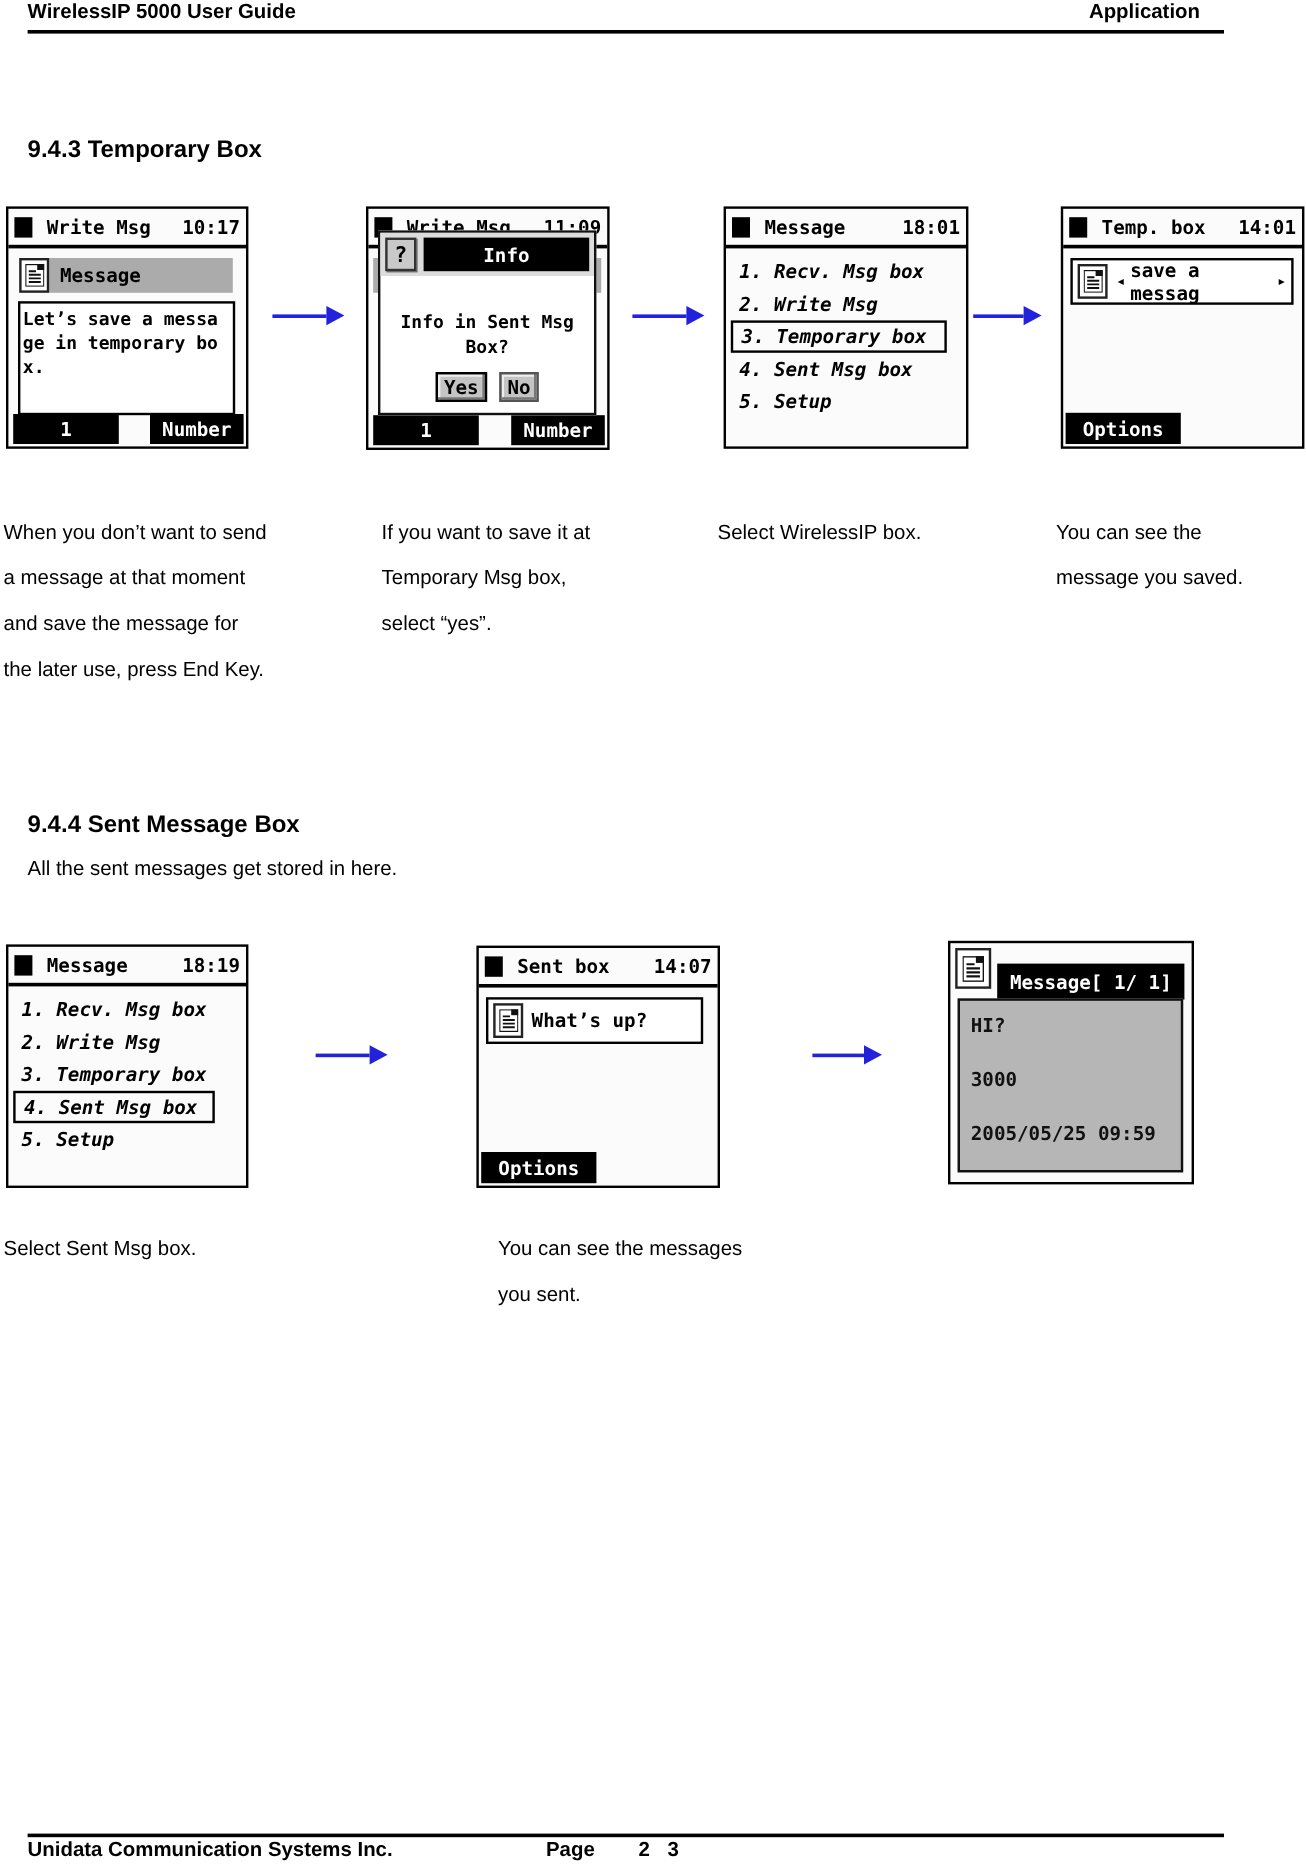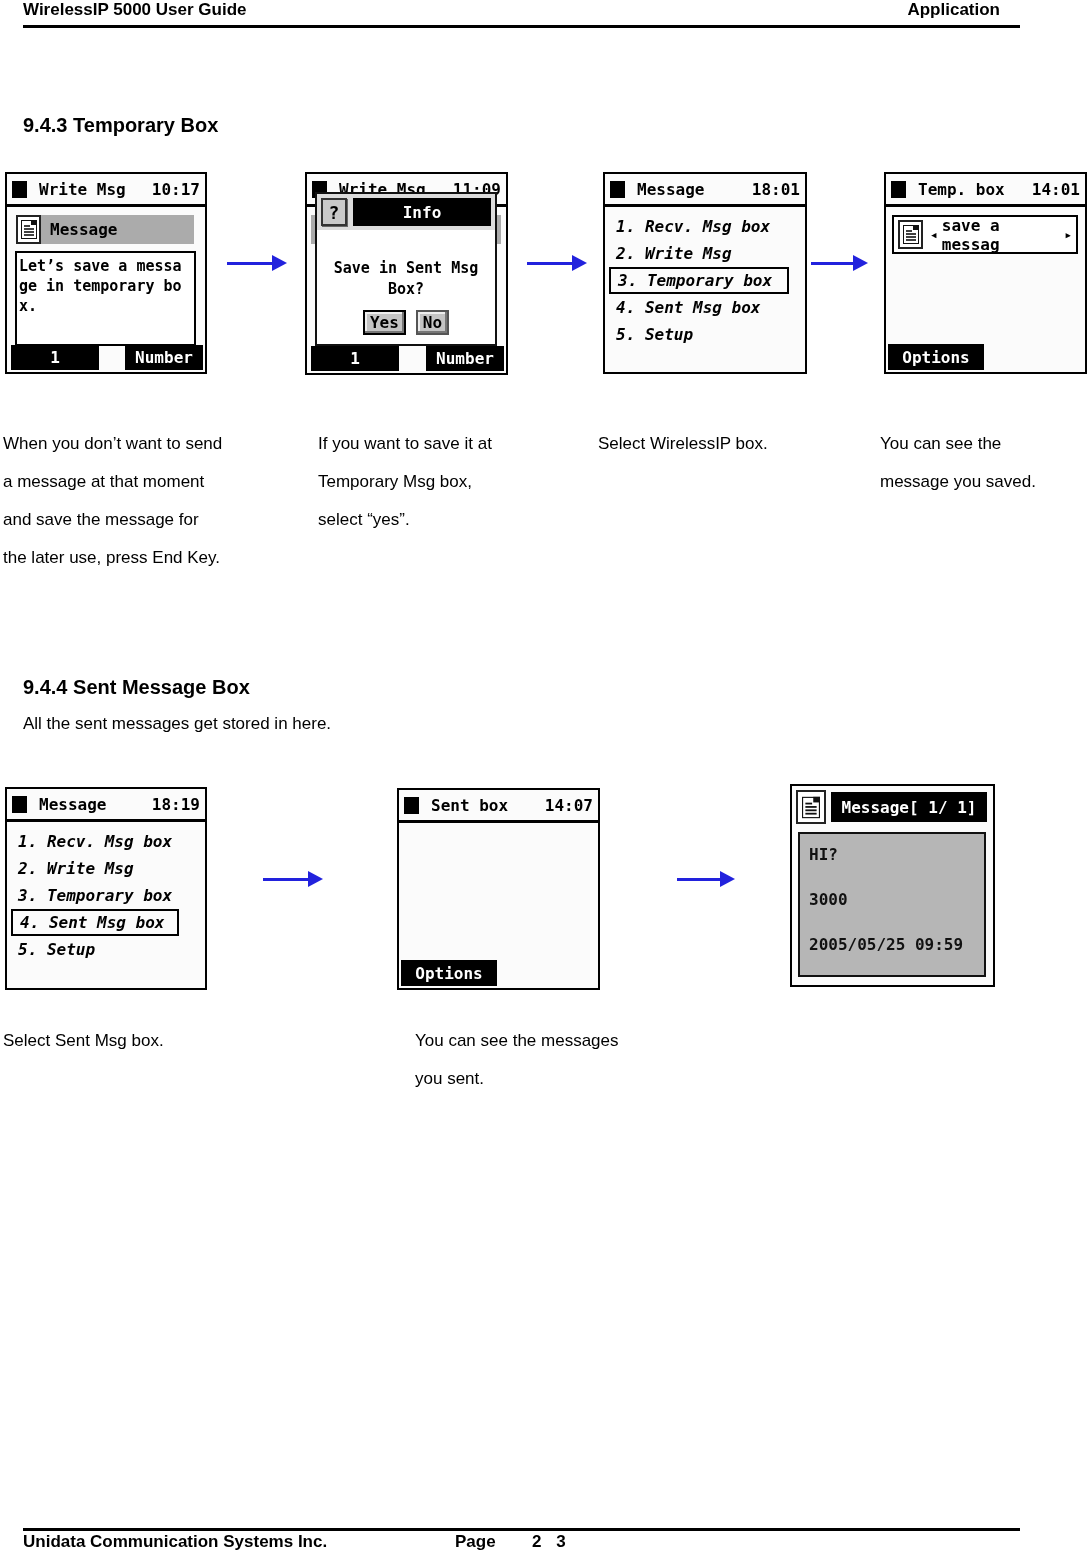--- a/index.html
+++ b/index.html
@@ -72,21 +72,21 @@
   .dlg-buttons{position:absolute;bottom:9px;left:0;right:0;display:flex;justify-content:center;gap:10px;}
   .btn{background:#c4c4c4;font-size:16px;font-weight:bold;padding:1px 5px;
        box-shadow:inset -2px -2px 0 #777, inset 2px 2px 0 #eee;}
   .btn-yes{border:2px solid #000;}
   .btn-no{border:2px solid #555;}
 
   
   .mv-head{position:absolute;top:4px;left:4px;right:6px;height:34px;display:flex;gap:5px;}
   .mv-icon{width:30px;height:34px;background:#fff;border:2px solid #222;box-sizing:border-box;
            display:flex;align-items:center;justify-content:center;flex:none;}
-  .mv-bar{flex:1;height:30px;margin-top:2px;background:#000;color:#fff;display:flex;
+  .mv-bar{flex:1;height:30px;margin-top:13px;background:#000;color:#fff;display:flex;
           align-items:center;justify-content:center;font-size:16px;font-weight:bold;white-space:pre;}
   .mv-body{position:absolute;top:46px;left:6px;right:7px;bottom:8px;background:#b6b6b6;
            border:2px solid #111;padding:11px 9px;font-size:16px;font-weight:bold;color:#111;
            box-sizing:border-box;}
   .mv-line{margin-bottom:26px;}
 
   
   .flow-arrow{position:absolute;height:16px;display:flex;align-items:center;}
   .shaft{flex:1;height:3px;background:#2222dd;}
   .head{width:0;height:0;border-left:15px solid #2222dd;border-top:8px solid transparent;
@@ -141,21 +141,21 @@
       <div class="tb-time">11:09</div>
     </div>
     <div class="label-bar" style="left:4px;right:5px;"></div>
     <div class="softkey sk-left">1</div>
     <div class="softkey sk-right">Number</div>
     <div class="dialog">
       <div class="dlg-head">
         <div class="q-btn">?</div>
         <div class="dlg-title">Info</div>
       </div>
-      <div class="dlg-body">Save in Sent Msg
+      <div class="dlg-body">Info in Sent Msg
 Box?</div>
       <div class="dlg-buttons">
         <div class="btn btn-yes">Yes</div>
         <div class="btn btn-no">No</div>
       </div>
     </div>
   </div>
 
   <div class="flow-arrow" style="left:527px;top:255px;width:60px;">
     <div class="shaft"></div>
@@ -238,20 +238,33 @@
   <div class="flow-arrow" style="left:263px;top:871px;width:60px;">
     <div class="shaft"></div>
       <div class="head"></div>
   </div>
 
   <div class="screen" style="left:397px;top:788px;width:203px;height:202px;">
     <div class="titlebar">
       <div class="tb-square"></div>
       <div class="tb-title">Sent box</div>
       <div class="tb-time">14:07</div>
+    </div>
+    <div class="item-box" style="right:12px;">
+      <div class="doc-box">
+        <svg width="16" height="19" viewBox="0 0 16 19">
+            <rect x="0.5" y="0.5" width="15" height="18" fill="#fff" stroke="#111"></rect>
+            <rect x="10" y="0" width="6" height="5" fill="#111"></rect>
+            <line x1="3" y1="6" x2="9" y2="6" stroke="#111" stroke-width="1.6"></line>
+            <line x1="3" y1="9" x2="13" y2="9" stroke="#111" stroke-width="1.6"></line>
+            <line x1="3" y1="12" x2="13" y2="12" stroke="#111" stroke-width="1.6"></line>
+            <line x1="3" y1="15" x2="13" y2="15" stroke="#111" stroke-width="1.6"></line>
+          </svg>
+      </div>
+      <span>What’s up?</span>
     </div>
     <div class="softkey sk-options">Options</div>
   </div>
 
   <div class="flow-arrow" style="left:677px;top:871px;width:58px;">
     <div class="shaft"></div>
       <div class="head"></div>
   </div>
 
   <div class="screen" style="left:790px;top:784px;width:205px;height:203px;">

